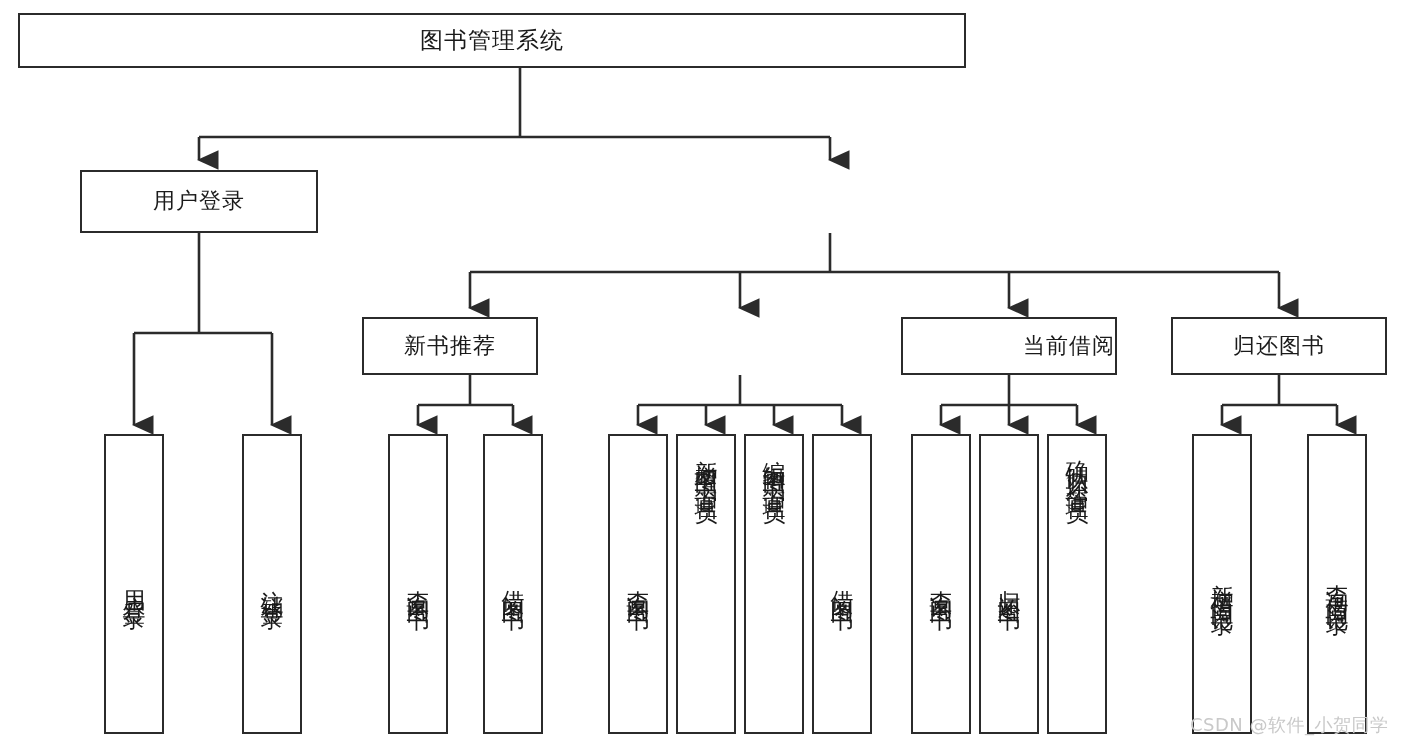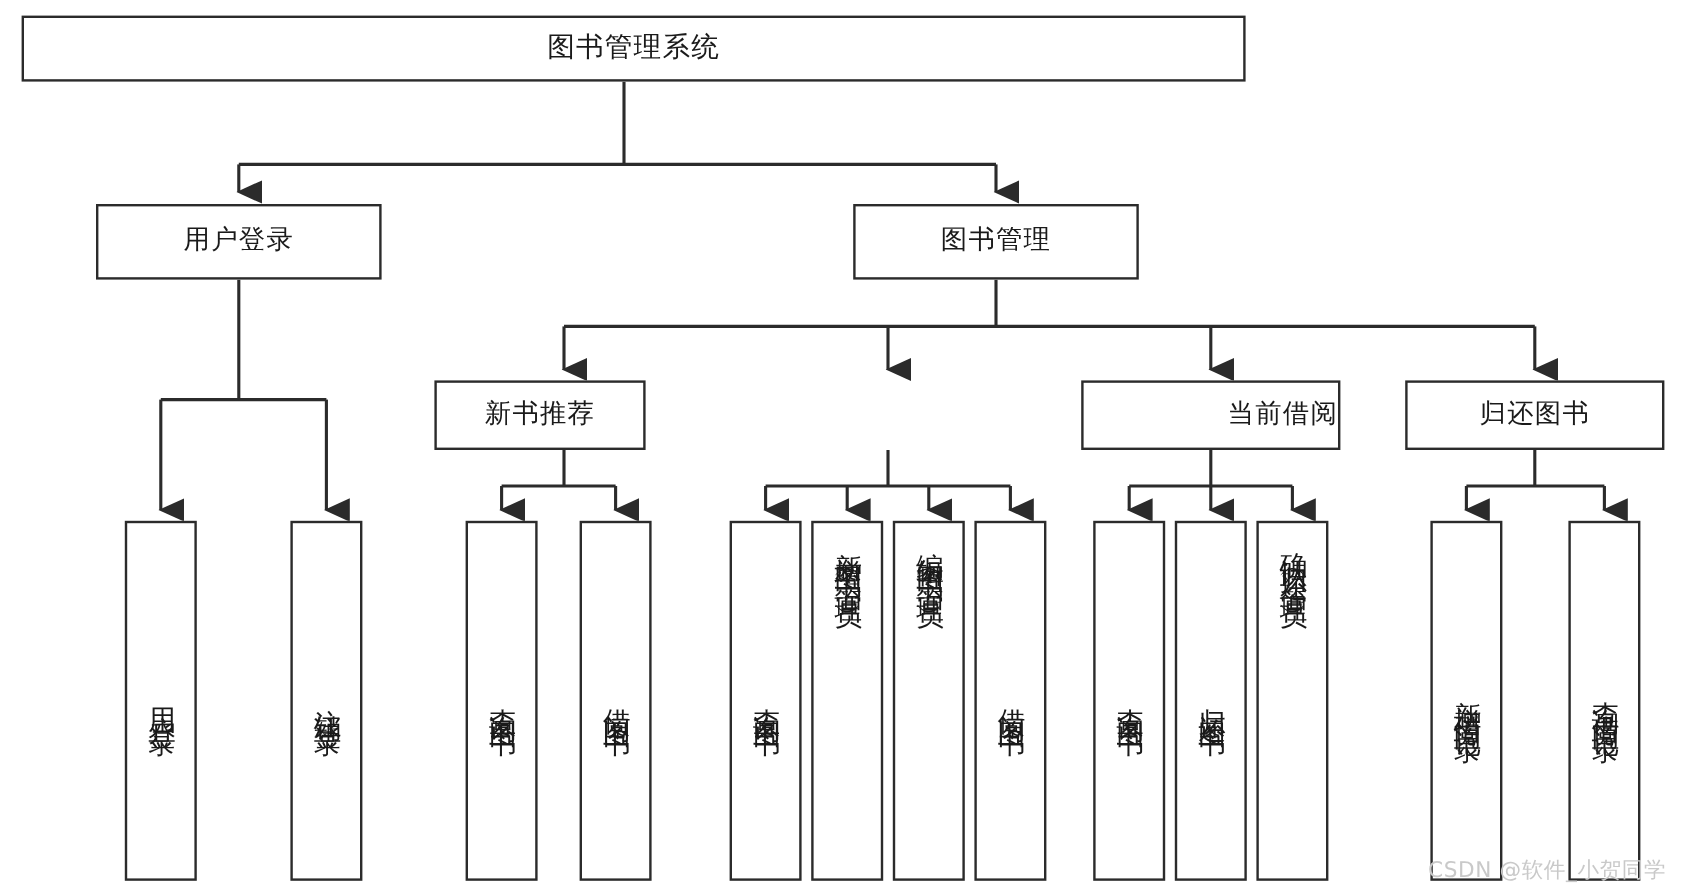--- a/index.html
+++ b/index.html
@@ -126,30 +126,27 @@
       <path d="M 1009 405 L 1009 425" marker-end="url(#arrow)"></path>
       <path d="M 1077 405 L 1077 425" marker-end="url(#arrow)"></path>
 
       <path d="M 1279 375 L 1279 405"></path>
       <path d="M 1222 405 L 1337 405"></path>
       <path d="M 1222 405 L 1222 425" marker-end="url(#arrow)"></path>
       <path d="M 1337 405 L 1337 425" marker-end="url(#arrow)"></path>
     </g>
   </svg>
 
-  <div class="node horiz root" style="left:18px; top:13px; width:1020px; height:55px;">
+  <div class="node horiz root" style="left:18px; top:13px; width:948px; height:55px;">
     <span class="label">图书管理系统</span>
   </div>
 
   <div class="node horiz" style="left:80px; top:170px; width:238px; height:63px;">
     <span class="label">用户登录</span>
   </div>
-  <div class="node horiz" style="left:711px; top:170px; width:238px; height:63px;">
-    <span class="label">图书管理</span>
-  </div>
 
   <div class="node horiz" style="left:362px; top:317px; width:176px; height:58px;">
     <span class="label">新书推荐</span>
   </div>
   <div class="node horiz" style="left:901px; top:317px; width:216px; height:58px;justify-content:flex-end;">
     <span class="label">当前借阅</span>
   </div>
   <div class="node horiz" style="left:1171px; top:317px; width:216px; height:58px;">
     <span class="label">归还图书</span>
   </div>

